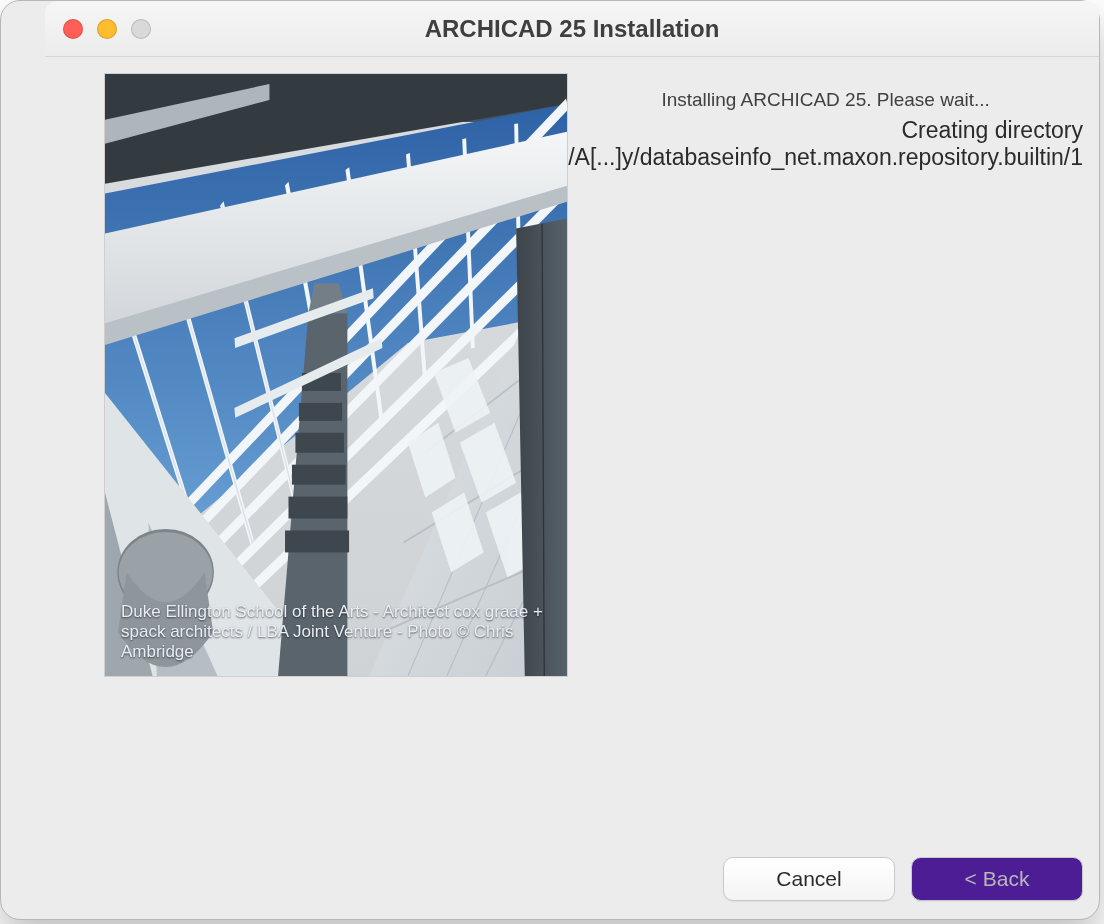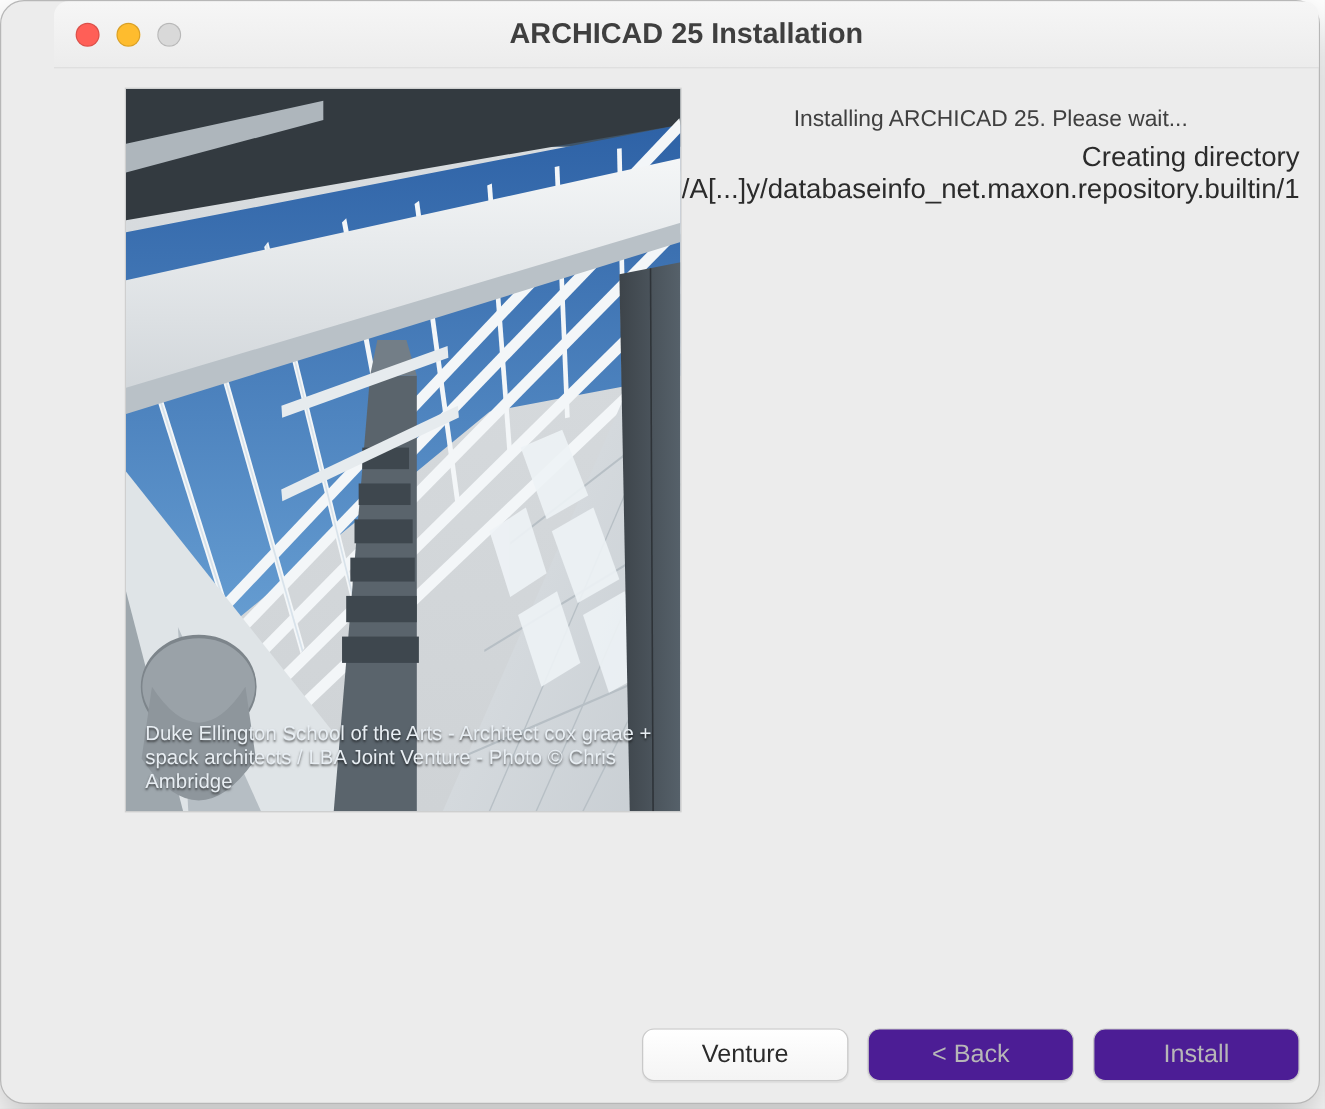--- a/index.html
+++ b/index.html
@@ -187,18 +187,17 @@
     <div class="progress-wrap">
       <div class="progress-track">
         <div class="progress-fill" style="width:7%"></div>
       </div>
     </div>
 
 
   </div>
 
   <div class="button-row">
-    <button class="btn">Venture</button>
+    <button class="btn">Cancel</button>
     <button class="btn" disabled="">&lt; Back</button>
-    <button class="btn" disabled="">Install</button>
   </div>
 
 </div>
 
 </body></html>

